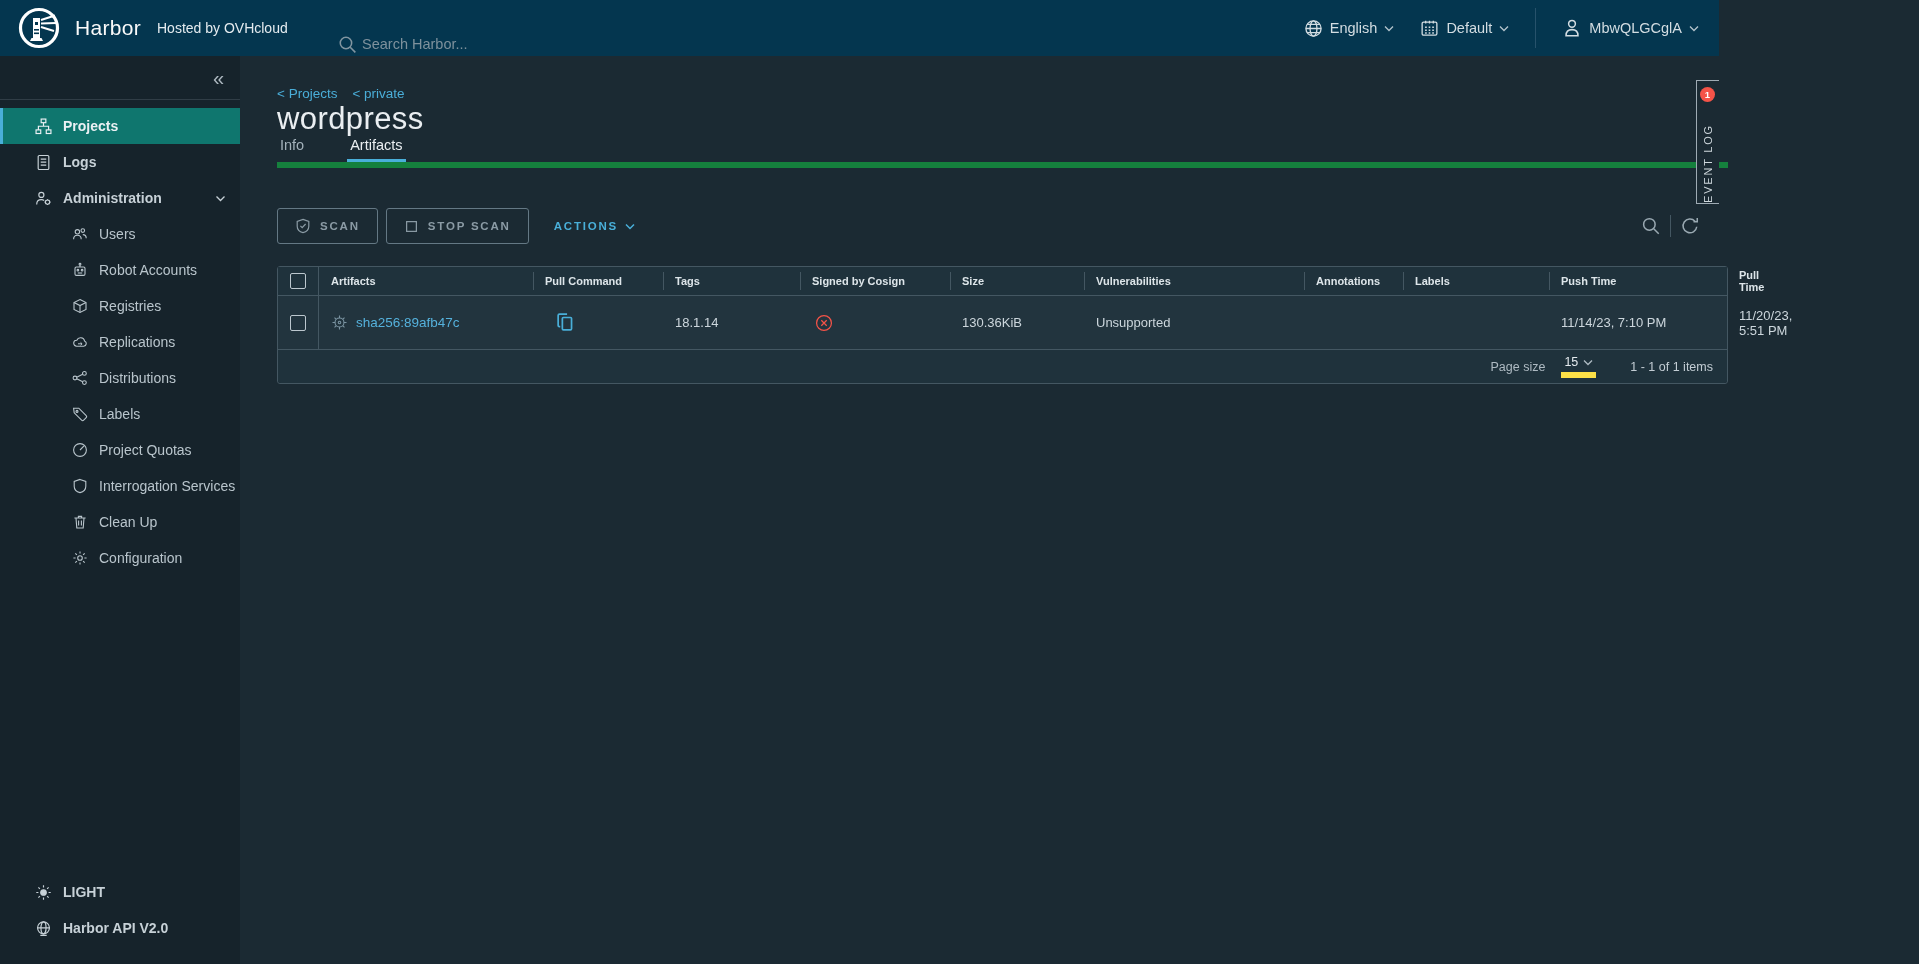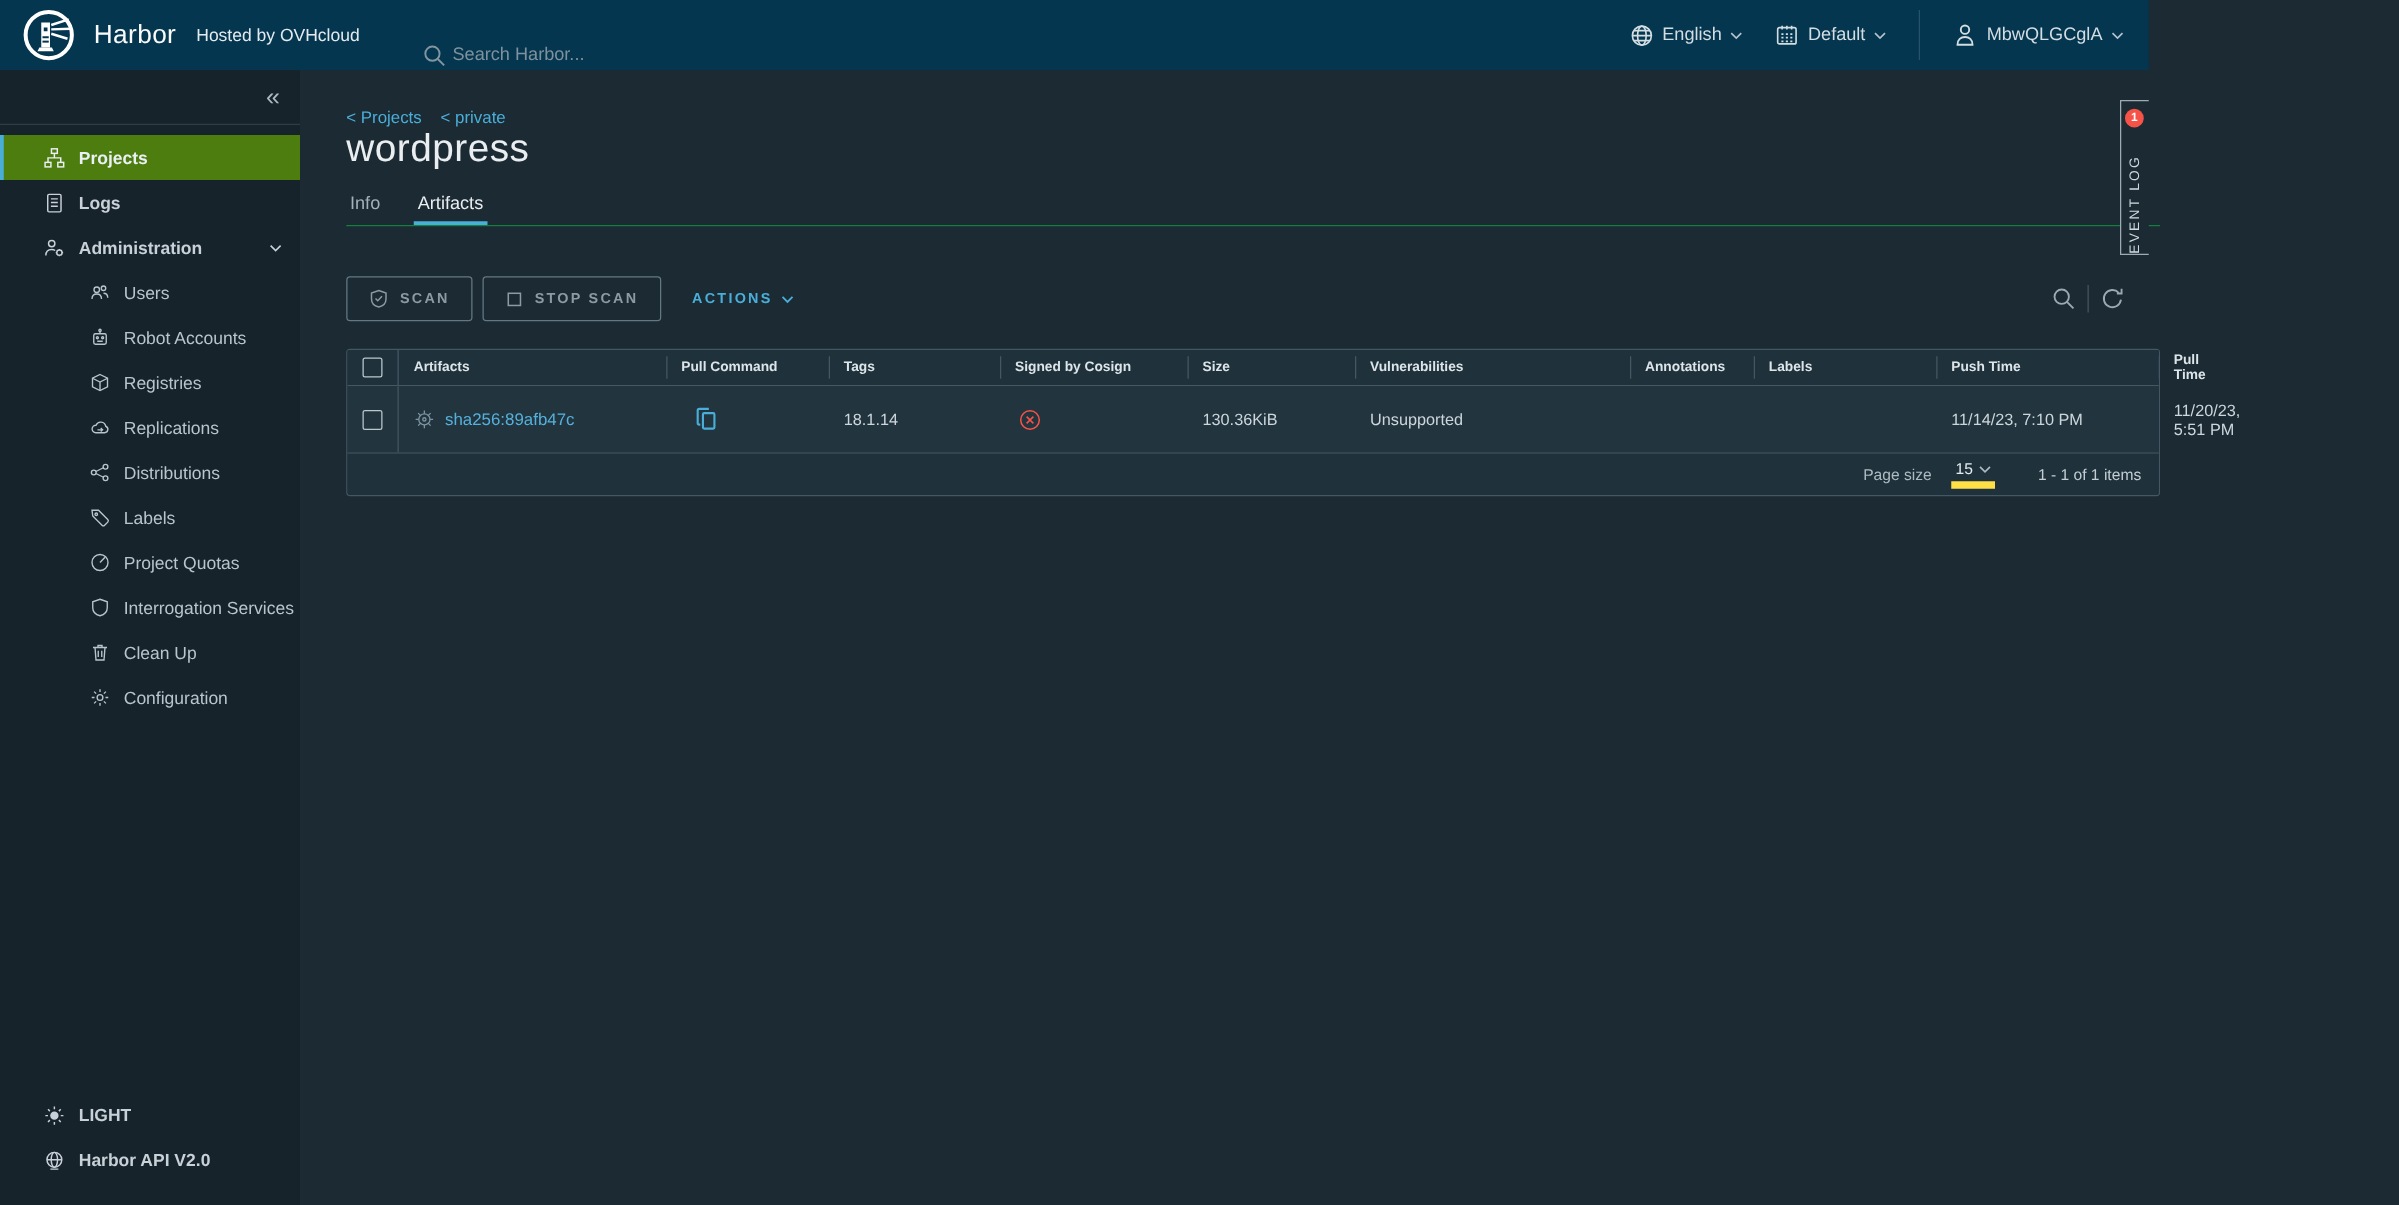--- a/index.html
+++ b/index.html
@@ -27,32 +27,32 @@
   .shell { display:flex; height:908px; }
 
   
   .sidebar { width:240px; background:#16232b; flex-shrink:0; position:relative; }
   .collapse-row { height:44px; display:flex; align-items:center; justify-content:flex-end; padding-right:16px; border-bottom:1px solid #303d46; }
   .collapse-glyph { color:#aeb9c1; font-size:20px; line-height:1; cursor:pointer; }
   .nav { padding-top:8px; }
   .nav-item { height:36px; display:flex; align-items:center; gap:11px; padding-left:32px; border-left:3px solid transparent;
               color:#c7d1d7; font-size:14px; font-weight:700; cursor:pointer; }
   .nav-item svg { flex-shrink:0; }
-  .nav-item.active { background:#4d7c0f; border-left-color:#49afd9; color:#eaf0f3; }
+  .nav-item.active { background:#0f766e; border-left-color:#49afd9; color:#eaf0f3; }
   .nav-sub { height:36px; display:flex; align-items:center; gap:11px; padding-left:72px; color:#b9c5cc; font-size:14px; font-weight:400; cursor:pointer; }
   .nav-caret { margin-left:auto; margin-right:14px; }
   .sidebar-footer { position:absolute; left:0; right:0; bottom:18px; }
   .sidebar-footer .nav-item { font-weight:700; }
 
   
   .main { flex:1; padding:0 21px 0 37px; position:relative; }
   .breadcrumb { margin-top:30px; display:flex; gap:15px; font-size:13.5px; }
   .breadcrumb .crumb { color:#4aaed9; cursor:pointer; }
   .page-title { font-size:31px; font-weight:300; color:#eaeef1; letter-spacing:.4px; }
-  .tabs { display:flex; gap:24px; margin-top:18px; border-bottom:1px solid #15803d; }
+  .tabs { display:flex; gap:40px; border-bottom:6px solid #15803d; }
   .tab { padding:0 3px 9px; font-size:14.5px; color:#a3b1ba; cursor:pointer; }
   .tab.active { color:#eaeef1; padding-bottom:6px; border-bottom:3px solid #49afd9; }
 
   .toolbar { margin-top:40px; display:flex; align-items:center; }
   .btn { height:36px; display:flex; align-items:center; gap:9px; padding:0 17px; background:transparent;
          border:1px solid #64788416; border:1px solid #647884; border-radius:3px; color:#8b9ba5;
          font-size:11.5px; font-weight:600; letter-spacing:1.8px; cursor:default; }
   .btn + .btn { margin-left:8px;text-align:center; }
   .actions-btn { margin-left:25px; display:flex; align-items:center; gap:7px; color:#49afd9;
                  font-size:11.5px; font-weight:700; letter-spacing:1.8px; cursor:pointer; }

